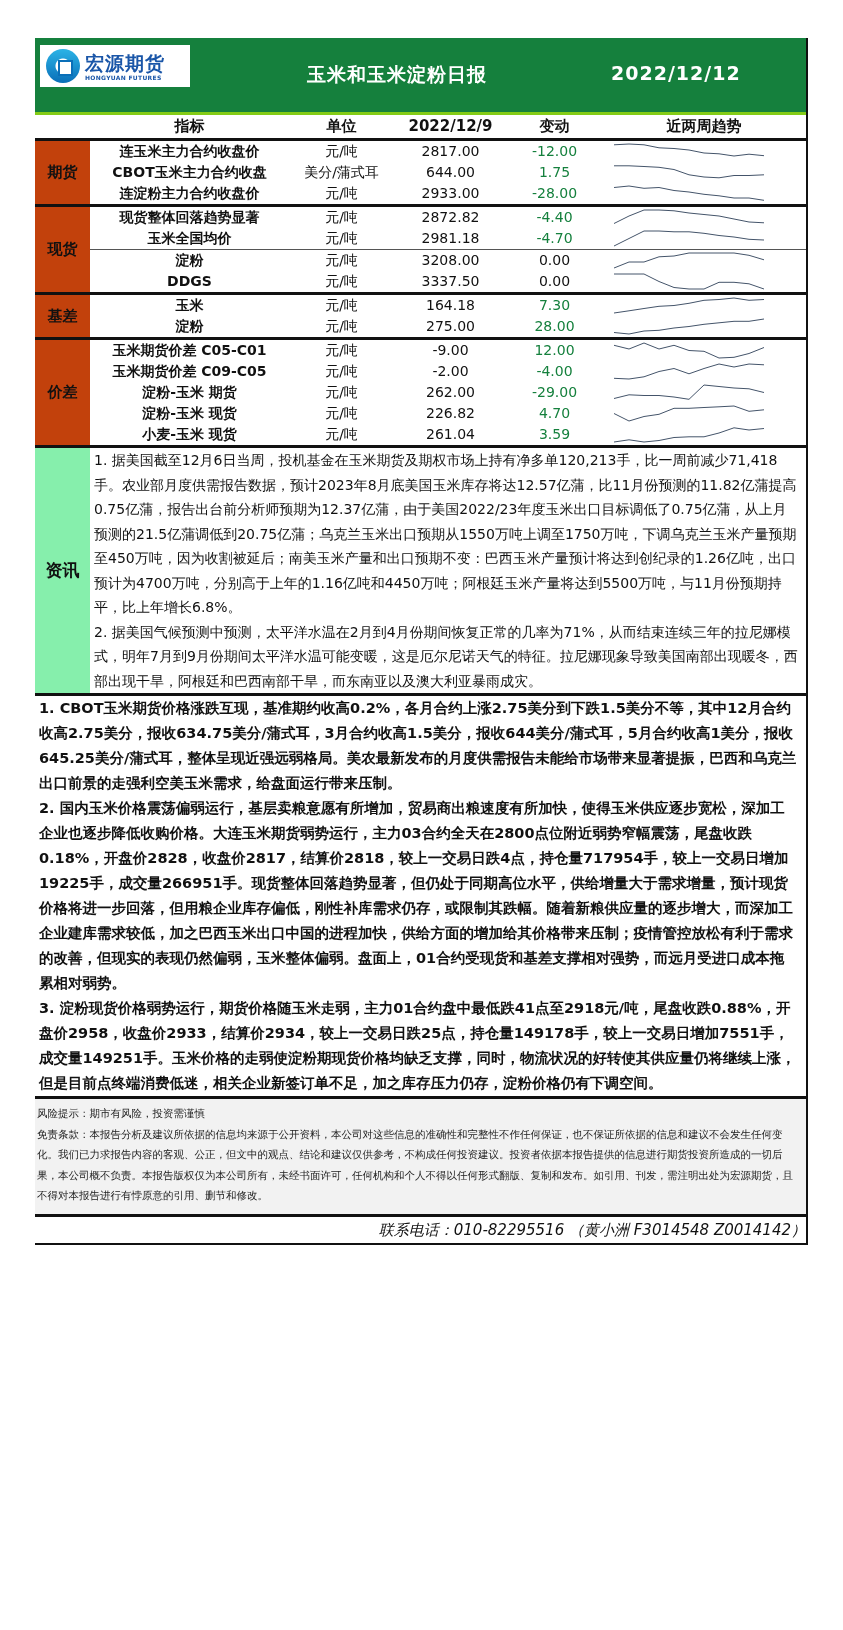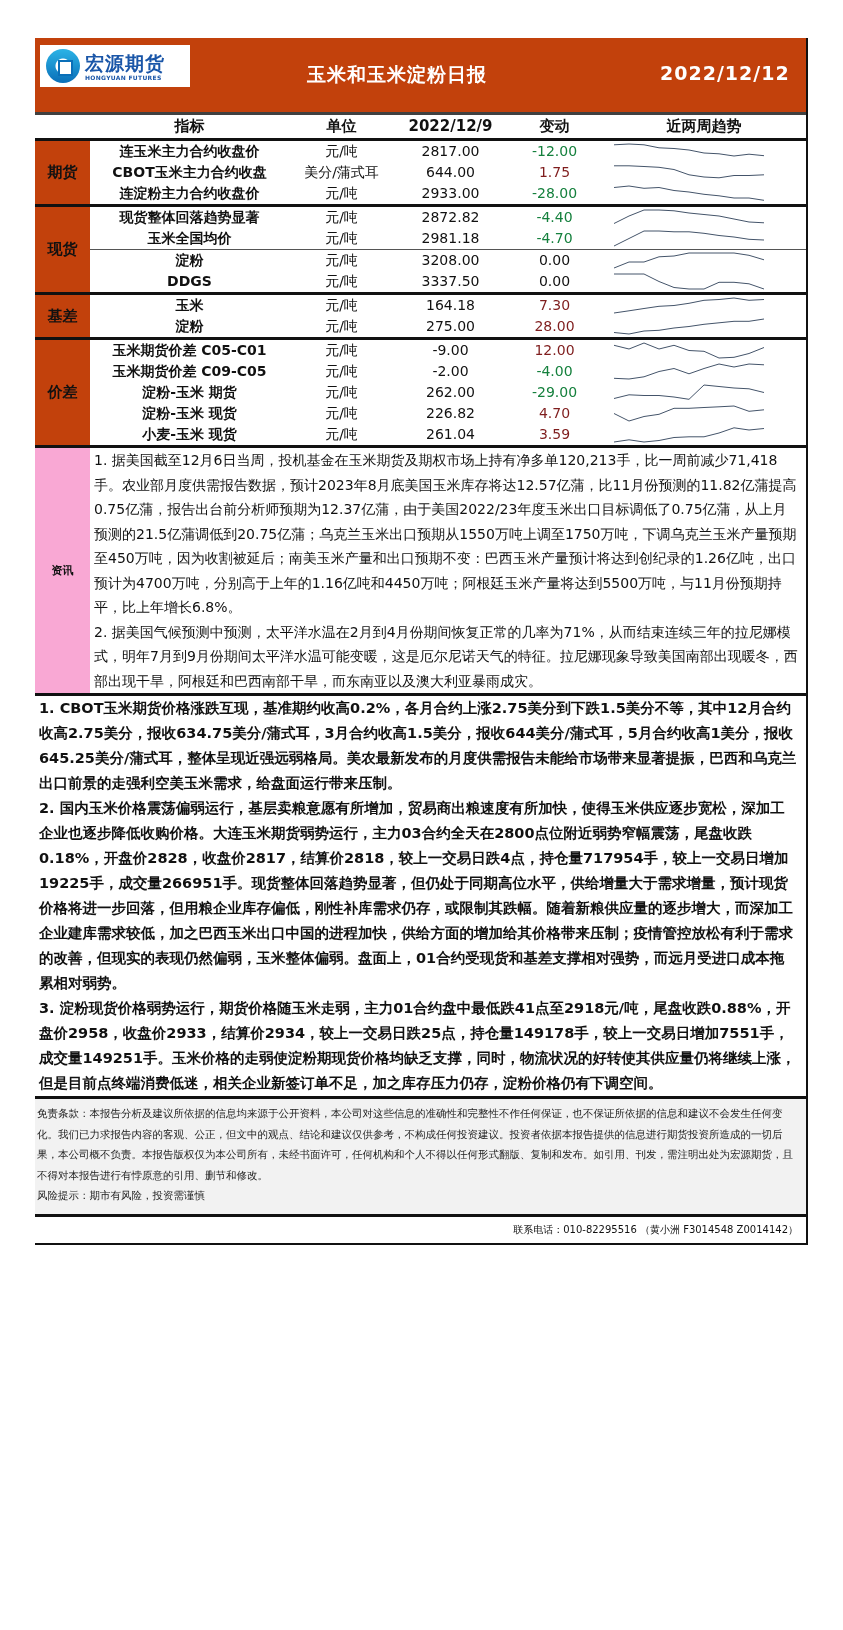--- a/index.html
+++ b/index.html
@@ -1,50 +1,50 @@
 <!DOCTYPE html>
 <html><head>
 <meta charset="utf-8">
 <style>
   html, body { margin: 0; padding: 0; background: #ffffff; }
   body { width: 843px; height: 1630px; position: relative; font-family: "DejaVu Sans", "Liberation Sans", sans-serif; color: #111; }
   .report { position: absolute; left: 35px; top: 38px; width: 771px; border-right: 2px solid #111; }
-  .header { height: 74px; background: #c2410c; position: relative; border-bottom: 3px solid #404040; }
+  .header { height: 74px; background: #15803d; position: relative; border-bottom: 3px solid #84cc16; }
   .logo { position: absolute; left: 5px; top: 7px; width: 150px; height: 42px; background: #fff; display: flex; align-items: center; }
   .logo-mark { width: 34px; height: 34px; margin-left: 6px; border-radius: 50%; background: radial-gradient(circle at 50% 50%, #fff 0 7px, transparent 8px), linear-gradient(180deg,#2bb3e6,#0a6fb8); position: relative; }
   .logo-mark:after { content: ""; position: absolute; left: 12px; top: 11px; width: 11px; height: 12px; border: 2px solid #0a6fb8; background: #fff; }
   .logo-text { margin-left: 5px; display: flex; flex-direction: column; }
   .logo-cn { font-size: 19px; font-weight: bold; color: #1a56a8; letter-spacing: 1px; line-height: 22px; }
   .logo-en { font-size: 6px; font-weight: bold; color: #1a56a8; letter-spacing: 0.3px; }
   .title { position: absolute; left: 272px; top: 24px; font-size: 19px; color: #fff; font-weight: bold; letter-spacing: 1px; }
-  .date { position: absolute; left: 625px; top: 24px; font-size: 19px; color: #fff; font-weight: bold; letter-spacing: 1px; }
+  .date { position: absolute; left: 576px; top: 24px; font-size: 19px; color: #fff; font-weight: bold; letter-spacing: 1px; }
 
   table.data { border-collapse: collapse; width: 771px; table-layout: fixed; font-size: 14px; }
   table.data td, table.data th { padding: 0; height: 21px; line-height: 21px; text-align: center; white-space: nowrap; overflow: hidden; }
   table.data th { font-weight: bold; font-size: 15px; height: 23px; border-bottom: 3px solid #111; }
   .cat { background: #c2410c; font-weight: bold; font-size: 15px; }
   .ind { font-weight: bold; }
   .sep-thick td { border-top: 3px solid #111; }
   .sep-thin td.nc { border-top: 1px solid #555; }
-  .pos { color: #7f1d1d; }
+  .pos { color: #15803d; }
   .neg { color: #15803d; }
   .zero { color: #111; }
   .spark svg { display: block; width: 150px; height: 19px; margin-left: 12px; }
   .spark polyline { fill: none; stroke: #44546a; stroke-width: 1; }
 
   .block { display: flex; border-top: 3px solid #111; }
-  .block .side { width: 55px; background: #f9a8d4; display: flex; align-items: center; justify-content: center; font-weight: bold; font-size: 11px; }
+  .block .side { width: 55px; background: #86efac; display: flex; align-items: center; justify-content: center; font-weight: bold; font-size: 17px; }
   .block .body { flex: 1; padding: 0 8px 0 4px; }
   .news { font-size: 14px; line-height: 24.5px; padding-top: 11px; padding-bottom: 24px; }
   .news p, .summary p { margin: 0; }
   .summary { font-size: 14.5px; line-height: 25px; font-weight: bold; padding-top: 10px; padding-bottom: 22px; }
 
   .disclaimer { border-top: 3px solid #111; background: #f2f2f2; font-size: 10.5px; line-height: 20.5px; padding: 4px 4px 8px 2px; color: #222; }
   .disclaimer p { margin: 0; }
-  .contact { border-top: 3px solid #111; border-bottom: 2px solid #111; height: 26px; line-height: 26px; text-align: right; font-size: 10px; padding-right: 8px; }
+  .contact { border-top: 3px solid #111; border-bottom: 2px solid #111; height: 26px; line-height: 26px; text-align: right; font-style: italic; font-size: 15px; }
 </style>
 </head>
 <body>
 
 <div class="report">
   <div class="header">
     <div class="logo">
       <div class="logo-mark"></div>
       <div class="logo-text">
         <span class="logo-cn">宏源期货</span>
@@ -246,18 +246,18 @@
 
   <div class="block">
     <div class="body summary">
       <p>1. CBOT玉米期货价格涨跌互现，基准期约收高0.2%，各月合约上涨2.75美分到下跌1.5美分不等，其中12月合约收高2.75美分，报收634.75美分/蒲式耳，3月合约收高1.5美分，报收644美分/蒲式耳，5月合约收高1美分，报收645.25美分/蒲式耳，整体呈现近强远弱格局。美农最新发布的月度供需报告未能给市场带来显著提振，巴西和乌克兰出口前景的走强利空美玉米需求，给盘面运行带来压制。</p>
       <p>2. 国内玉米价格震荡偏弱运行，基层卖粮意愿有所增加，贸易商出粮速度有所加快，使得玉米供应逐步宽松，深加工企业也逐步降低收购价格。大连玉米期货弱势运行，主力03合约全天在2800点位附近弱势窄幅震荡，尾盘收跌0.18%，开盘价2828，收盘价2817，结算价2818，较上一交易日跌4点，持仓量717954手，较上一交易日增加19225手，成交量266951手。现货整体回落趋势显著，但仍处于同期高位水平，供给增量大于需求增量，预计现货价格将进一步回落，但用粮企业库存偏低，刚性补库需求仍存，或限制其跌幅。随着新粮供应量的逐步增大，而深加工企业建库需求较低，加之巴西玉米出口中国的进程加快，供给方面的增加给其价格带来压制；疫情管控放松有利于需求的改善，但现实的表现仍然偏弱，玉米整体偏弱。盘面上，01合约受现货和基差支撑相对强势，而远月受进口成本拖累相对弱势。</p>
       <p>3. 淀粉现货价格弱势运行，期货价格随玉米走弱，主力01合约盘中最低跌41点至2918元/吨，尾盘收跌0.88%，开盘价2958，收盘价2933，结算价2934，较上一交易日跌25点，持仓量149178手，较上一交易日增加7551手，成交量149251手。玉米价格的走弱使淀粉期现货价格均缺乏支撑，同时，物流状况的好转使其供应量仍将继续上涨，但是目前点终端消费低迷，相关企业新签订单不足，加之库存压力仍存，淀粉价格仍有下调空间。</p>
     </div>
   </div>
 
   <div class="disclaimer">
+    <p>风险提示：期市有风险，投资需谨慎</p>
     <p>免责条款：本报告分析及建议所依据的信息均来源于公开资料，本公司对这些信息的准确性和完整性不作任何保证，也不保证所依据的信息和建议不会发生任何变化。我们已力求报告内容的客观、公正，但文中的观点、结论和建议仅供参考，不构成任何投资建议。投资者依据本报告提供的信息进行期货投资所造成的一切后果，本公司概不负责。本报告版权仅为本公司所有，未经书面许可，任何机构和个人不得以任何形式翻版、复制和发布。如引用、刊发，需注明出处为宏源期货，且不得对本报告进行有悖原意的引用、删节和修改。</p>
-    <p>风险提示：期市有风险，投资需谨慎</p>
   </div>
 
   <div class="contact">联系电话：010-82295516 （黄小洲 F3014548 Z0014142）</div>
 </div>
 
 </body></html>

